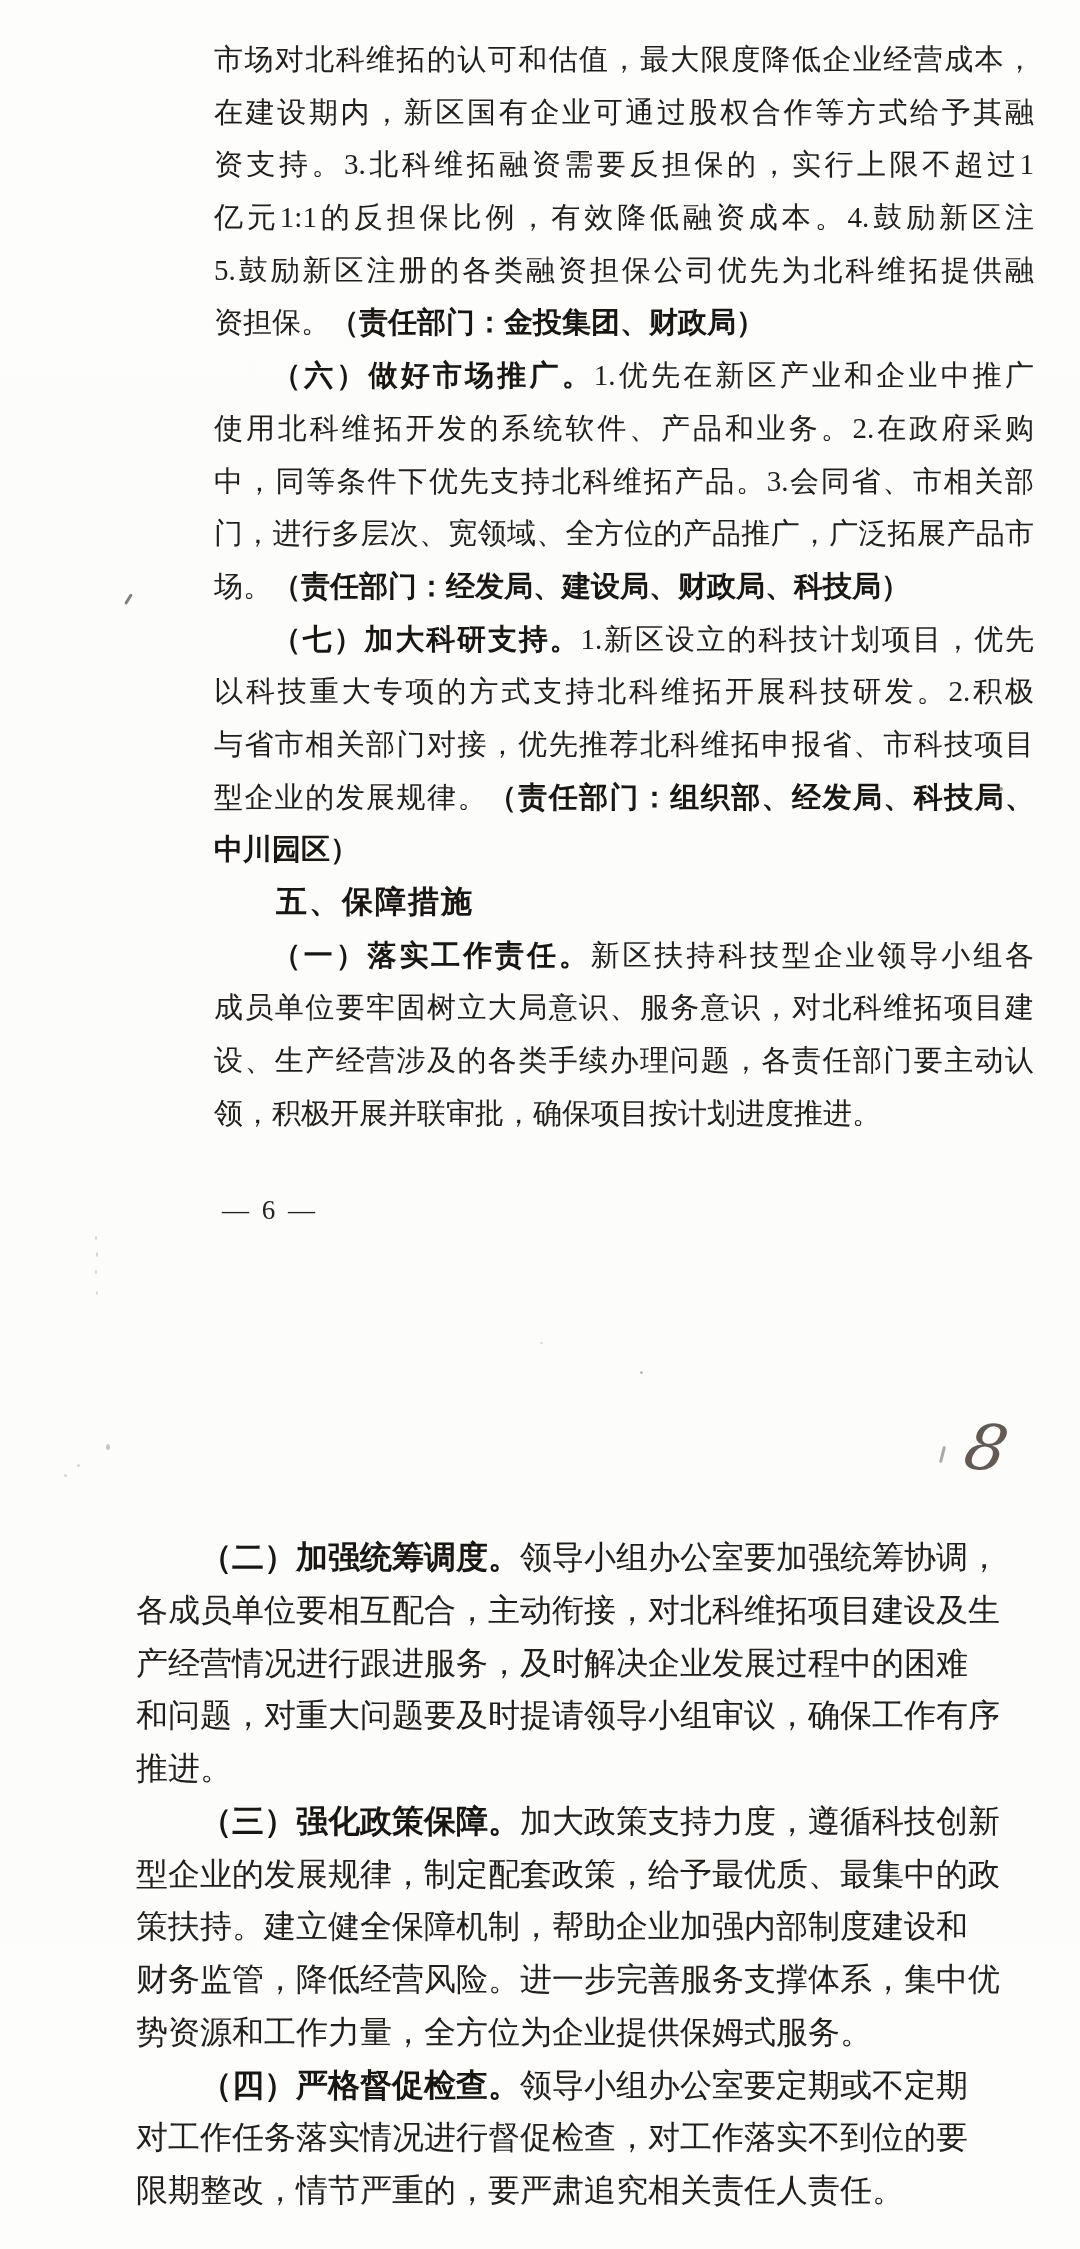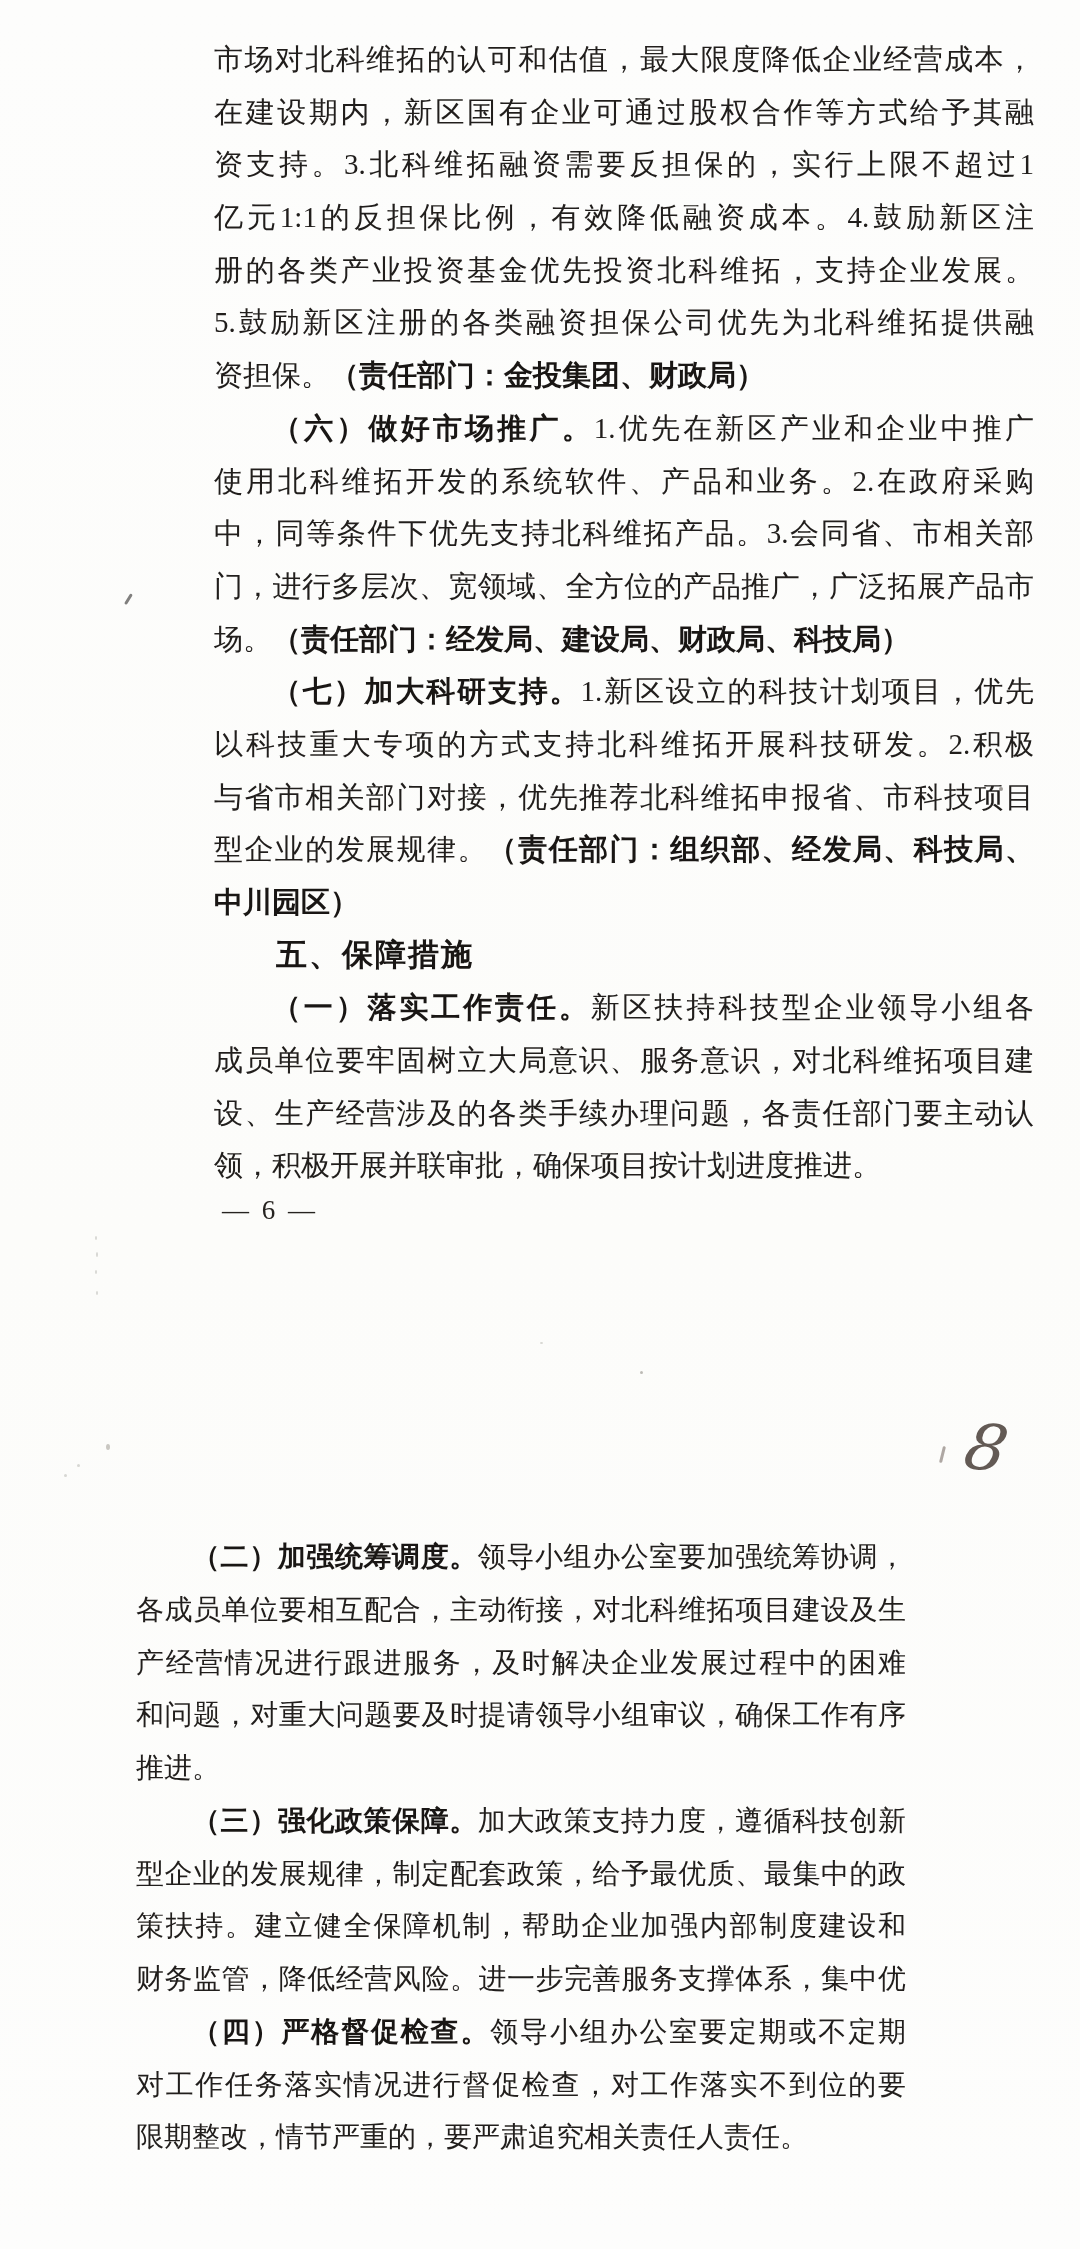--- a/index.html
+++ b/index.html
@@ -6,21 +6,21 @@
   #canvas{
     position:relative;
     width:1080px;height:2249px;
     margin:0 auto;
     background:linear-gradient(180deg,#fdfdfc 0%,#fcfcfa 55%,#fdfdfc 100%);
     overflow:hidden;
     font-family:"Liberation Serif","DejaVu Serif",serif;
   }
   .page{position:absolute;color:#211e1c;}
   #p1{left:214px;top:33px;width:820px;font-size:29px;}
-  #p2{left:136px;top:1531px;width:770px;font-size:28px;}
+  #p2{left:136px;top:1531px;width:770px;font-size:32px;}
   #p1 .line{height:52.7px;line-height:52.7px;}
   #p2 .line{height:52.75px;line-height:52.75px;}
   .line{white-space:nowrap;overflow:visible;text-align:left;
         text-rendering:optimizeLegibility;}
   .line.j{text-align:justify;text-align-last:justify;-moz-text-align-last:justify;}
   .line.ind{text-indent:2em;}
   .seg-b{font-weight:700;color:#191614;}
   .line.hd{font-size:31px;letter-spacing:2px;}
   .line.hd .seg-b{font-family:Liberation Mono, monospace;font-weight:900;}
   #footer-num{
@@ -55,21 +55,20 @@
 </head>
 <body>
 
 <div id="canvas">
 
   <div id="p1" class="page">
       <div class="line j"><span class="seg-n">市场对北科维拓的认可和估值，最大限度降低企业经营成本，</span></div>
       <div class="line j"><span class="seg-n">在建设期内，新区国有企业可通过股权合作等方式给予其融</span></div>
       <div class="line j"><span class="seg-n">资支持。3.北科维拓融资需要反担保的，实行上限不超过1</span></div>
       <div class="line j"><span class="seg-n">亿元1:1的反担保比例，有效降低融资成本。4.鼓励新区注</span></div>
-      <div class="line j"><span class="seg-n">册的各类产业投资基金优先投资北科维拓，支持企业发展。</span></div>
       <div class="line j"><span class="seg-n">5.鼓励新区注册的各类融资担保公司优先为北科维拓提供融</span></div>
       <div class="line"><span class="seg-n">资担保。</span><span class="seg-b">（责任部门：金投集团、财政局）</span></div>
       <div class="line j ind"><span class="seg-b">（六）做好市场推广。</span><span class="seg-n">1.优先在新区产业和企业中推广</span></div>
       <div class="line j"><span class="seg-n">使用北科维拓开发的系统软件、产品和业务。2.在政府采购</span></div>
       <div class="line j"><span class="seg-n">中，同等条件下优先支持北科维拓产品。3.会同省、市相关部</span></div>
       <div class="line j"><span class="seg-n">门，进行多层次、宽领域、全方位的产品推广，广泛拓展产品市</span></div>
       <div class="line"><span class="seg-n">场。</span><span class="seg-b">（责任部门：经发局、建设局、财政局、科技局）</span></div>
       <div class="line j ind"><span class="seg-b">（七）加大科研支持。</span><span class="seg-n">1.新区设立的科技计划项目，优先</span></div>
       <div class="line j"><span class="seg-n">以科技重大专项的方式支持北科维拓开展科技研发。2.积极</span></div>
       <div class="line j"><span class="seg-n">与省市相关部门对接，优先推荐北科维拓申报省、市科技项目</span></div>
@@ -89,20 +88,21 @@
   <div id="p2" class="page">
       <div class="line j ind"><span class="seg-b">（二）加强统筹调度。</span><span class="seg-n">领导小组办公室要加强统筹协调，</span></div>
       <div class="line j"><span class="seg-n">各成员单位要相互配合，主动衔接，对北科维拓项目建设及生</span></div>
       <div class="line j"><span class="seg-n">产经营情况进行跟进服务，及时解决企业发展过程中的困难</span></div>
       <div class="line j"><span class="seg-n">和问题，对重大问题要及时提请领导小组审议，确保工作有序</span></div>
       <div class="line"><span class="seg-n">推进。</span></div>
       <div class="line j ind"><span class="seg-b">（三）强化政策保障。</span><span class="seg-n">加大政策支持力度，遵循科技创新</span></div>
       <div class="line j"><span class="seg-n">型企业的发展规律，制定配套政策，给予最优质、最集中的政</span></div>
       <div class="line j"><span class="seg-n">策扶持。建立健全保障机制，帮助企业加强内部制度建设和</span></div>
       <div class="line j"><span class="seg-n">财务监管，降低经营风险。进一步完善服务支撑体系，集中优</span></div>
+      <div class="line"><span class="seg-n">势资源和工作力量，全方位为企业提供保姆式服务。</span></div>
       <div class="line j ind"><span class="seg-b">（四）严格督促检查。</span><span class="seg-n">领导小组办公室要定期或不定期</span></div>
       <div class="line j"><span class="seg-n">对工作任务落实情况进行督促检查，对工作落实不到位的要</span></div>
       <div class="line"><span class="seg-n">限期整改，情节严重的，要严肃追究相关责任人责任。</span></div>
     </div>
 
   <div id="tick1" class="artifact"></div>
   <div id="comma1" class="artifact"></div>
   <div id="dot1" class="artifact"></div>
   <div id="sp1" class="artifact speck"></div>
   <div id="sp2" class="artifact speck"></div>

